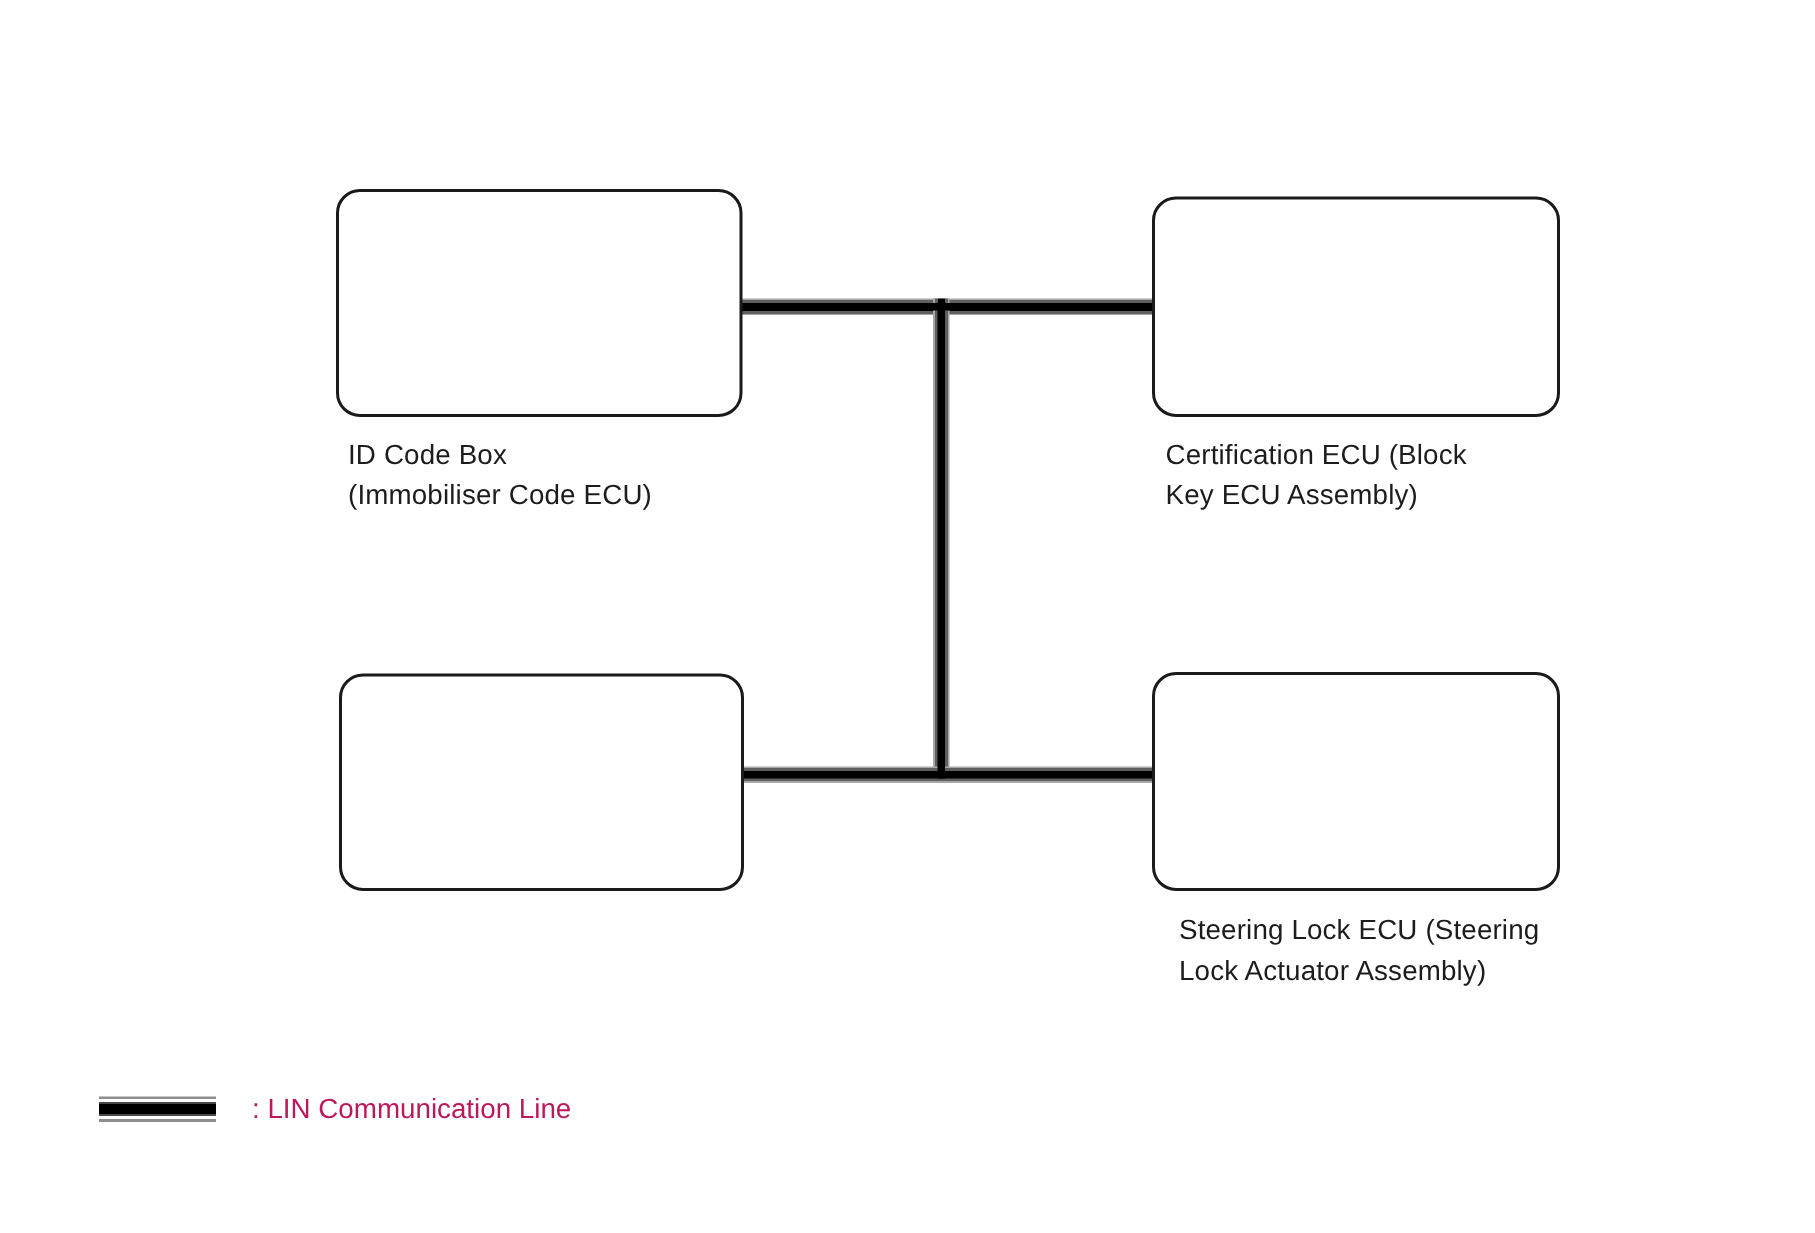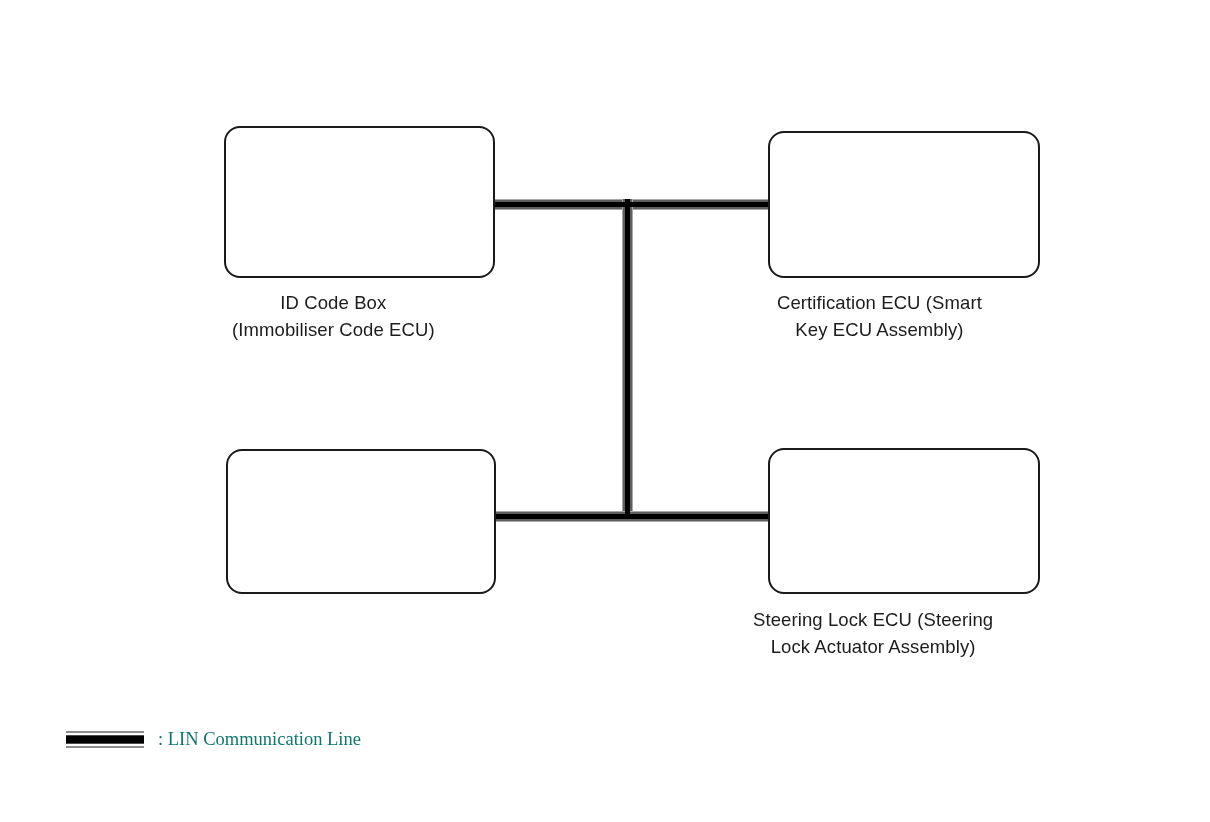--- a/index.html
+++ b/index.html
@@ -9,21 +9,20 @@
   }
   body {
     font-family: "Liberation Sans", sans-serif;
   }
   #canvas {
     position: relative;
     width: 1210px;
     height: 822px;
     background: #ffffff;
     overflow: hidden;
-    text-align: center;
   }
 
   
   .ecu-box {
     position: absolute;
     background: #ffffff;
     border: 2px solid #1a1a1a;
     border-radius: 16px;
     box-sizing: border-box;
     z-index: 3;
@@ -97,25 +96,25 @@
         #8d8d8d 0px, #8d8d8d 2px,
         #ffffff 2px, #ffffff 4px,
         #4a4a4a 4px, #4a4a4a 5px,
         #000000 5px, #000000 12px,
         #4a4a4a 12px, #4a4a4a 13px,
         #ffffff 13px, #ffffff 15px,
         #8d8d8d 15px, #8d8d8d 17px);
     flex: none;
   }
   #legend-text {
-    font-family: Liberation Serif, serif;
+    font-family: Liberation Sans, sans-serif;
     font-size: 18.5px;
     line-height: 22px;
-    color: #0f766e;
-    margin-left: 14px;
+    color: #be185d;
+    margin-left: 24px;
     white-space: nowrap;
   }
 </style>
 </head>
 <body>
 
 <div id="canvas">
 
   <div class="lin-h" style="left:493px; top:199px; width:278px;"></div>
 
@@ -131,25 +130,25 @@
 
   <div class="ecu-box" style="left:768px; top:131px; width:272px; height:147px;"></div>
 
   <div class="ecu-box" style="left:226px; top:449px; width:270px; height:145px;"></div>
 
   <div class="ecu-box" style="left:768px; top:448px; width:272px; height:146px;"></div>
 
   <div class="ecu-label" style="left:232px; top:289px;">ID Code Box
 (Immobiliser Code ECU)</div>
 
-  <div class="ecu-label" style="left:777px; top:289px;">Certification ECU (Smart
+  <div class="ecu-label" style="left:777px; top:289px;">Certification ECU (Block
 Key ECU Assembly)</div>
 
 
-  <div class="ecu-label" style="left:753px; top:606px;">Steering Lock ECU (Steering
+  <div class="ecu-label" style="left:786px; top:606px;">Steering Lock ECU (Steering
 Lock Actuator Assembly)</div>
 
   <div id="legend">
     <div id="legend-swatch"></div>
     <div id="legend-text">: LIN Communication Line</div>
   </div>
 
 </div>
 
 </body></html>

